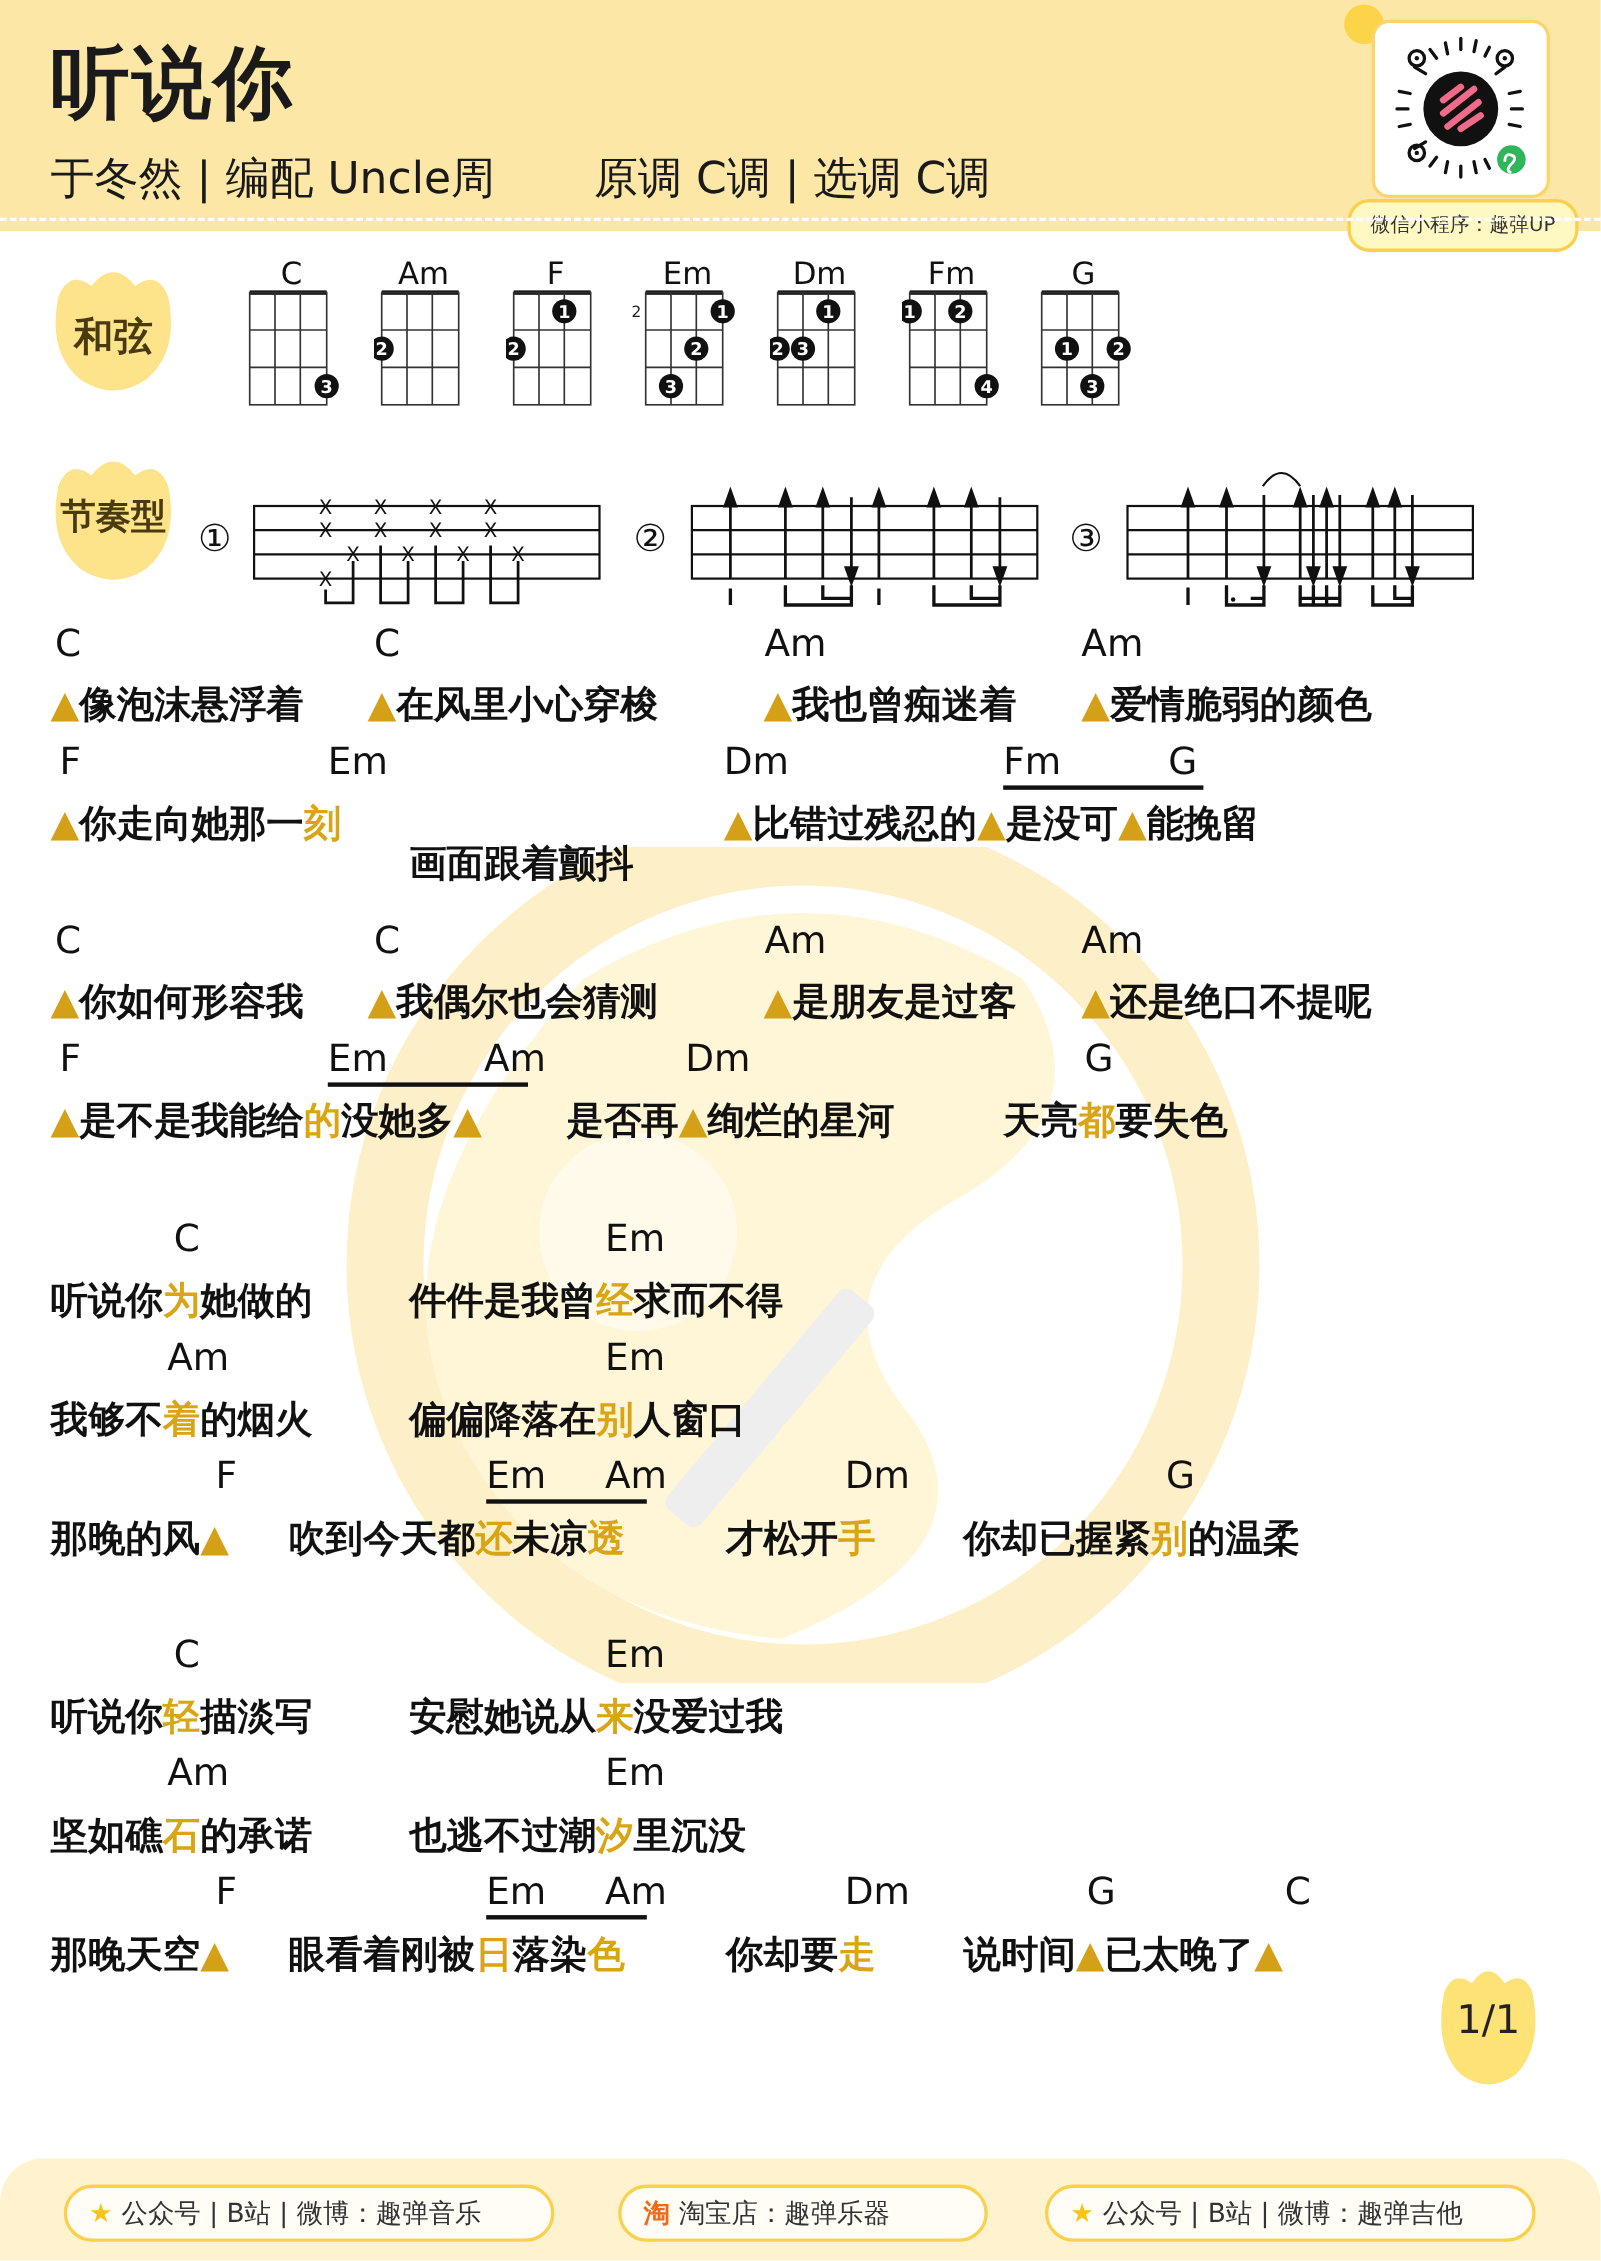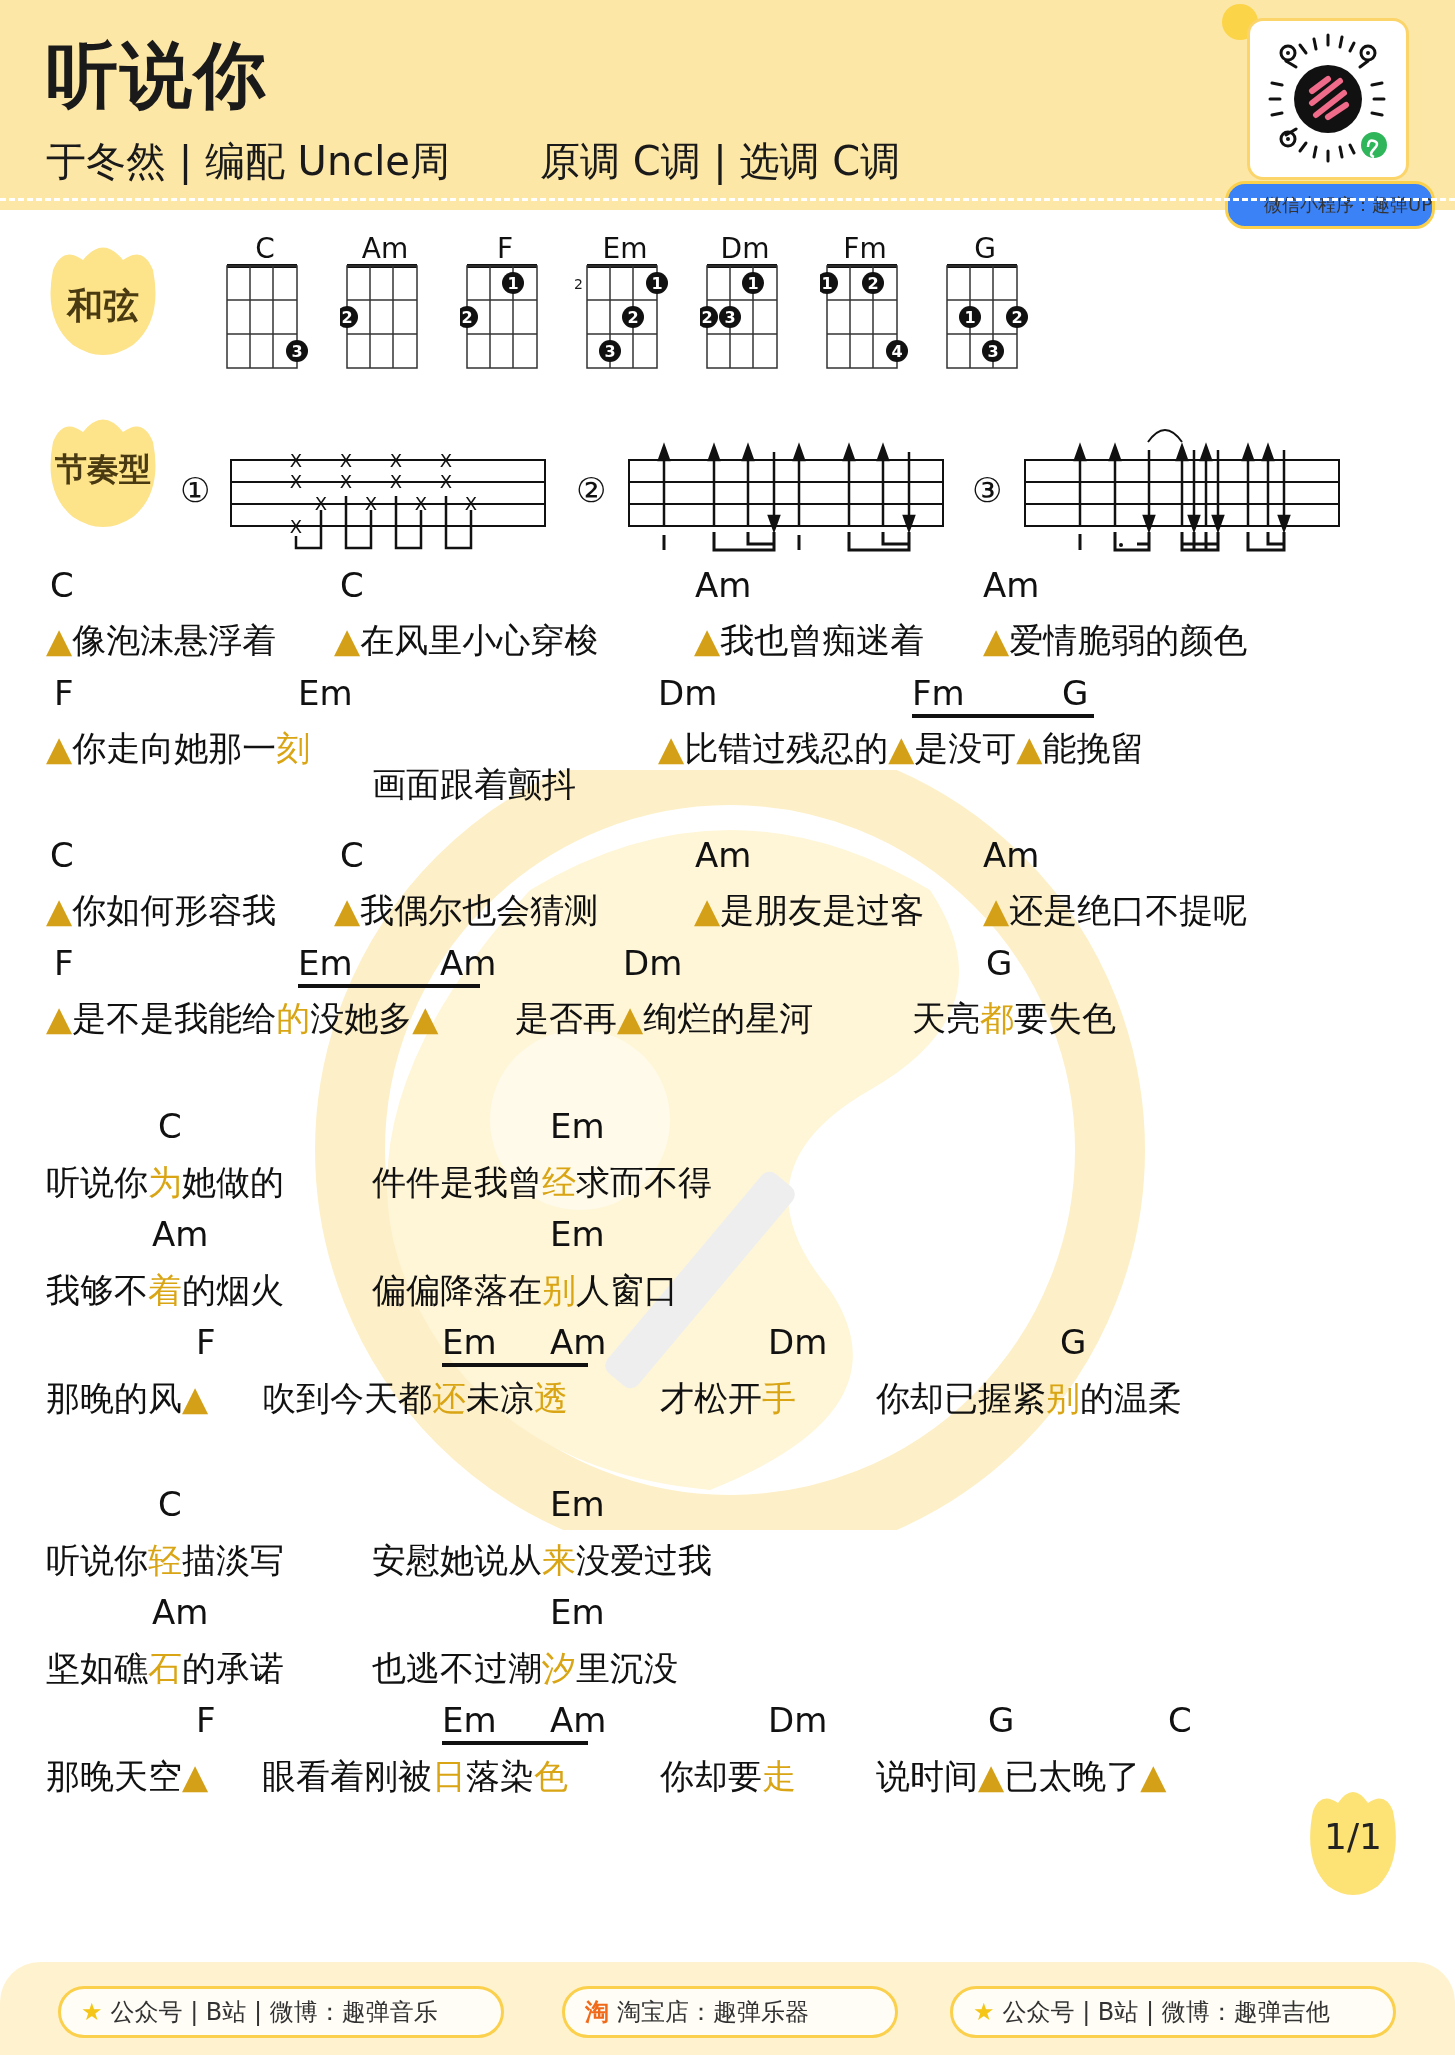--- a/index.html
+++ b/index.html
@@ -11,34 +11,34 @@
   .title{position:absolute;left:46px;top:28px;font-size:72px;font-weight:bold;letter-spacing:2px;color:#1a1a1a;}
   .meta{position:absolute;top:134px;font-size:40px;color:#1a1a1a;}
   .promo{position:absolute;left:975px;top:55px;width:238px;height:88px;background:#fffdf4;border:3px solid #fbd46a;border-radius:16px;}
   .promo .l1,.promo .l2{position:absolute;font-size:19px;color:#333;white-space:nowrap;}
   .promo .l1{left:52px;top:14px;}
   .promo .l2{left:14px;top:46px;}
   .promo .wc{position:absolute;left:22px;top:16px;width:24px;height:20px;}
   .promo .arrow{position:absolute;right:10px;top:30px;width:0;height:0;border-top:14px solid transparent;border-bottom:14px solid transparent;border-left:14px solid #fbd04d;}
   .qr{position:absolute;left:1247px;top:18px;width:156px;height:156px;background:#fff;border:3px solid #fbd46a;border-radius:16px;}
   .qr-dot{position:absolute;left:1222px;top:4px;width:36px;height:36px;background:#fcd448;border-radius:50%;}
-  .mini{position:absolute;left:1225px;top:181px;width:204px;height:42px;background:#3b82f6;border:3px solid #fbd04d;border-radius:20px;
-        font-size:18px;text-align:right;line-height:42px;color:#333;}
+  .mini{position:absolute;left:1225px;top:181px;width:204px;height:42px;background:#fef9c3;border:3px solid #fbd04d;border-radius:20px;
+        font-size:18px;text-align:center;line-height:42px;color:#333;}
   
   .badge{position:absolute;width:130px;height:120px;}
   .badge-text{position:absolute;left:0;width:130px;text-align:center;font-size:36px;font-weight:bold;color:#4a3a12;}
   
   .chord{position:absolute;top:232px;width:90px;height:140px;}
   .chord .name{position:absolute;left:0;top:0;width:90px;text-align:center;font-size:28px;color:#111;}
   .chord svg{position:absolute;left:0;top:30px;}
   
   .rnum{position:absolute;top:470px;font-size:34px;color:#111;}
   
   .cl{position:absolute;font-size:34px;color:#111;white-space:nowrap;}
-  .ly{position:absolute;font-size:34px;color:#111;white-space:nowrap;}
+  .ly{position:absolute;font-size:34px;color:#111;white-space:nowrap;font-weight:bold;}
   .hl{color:#d9a514;}
   .tri{color:#d4a017;}
   .uline{position:absolute;height:0;border-top:4px solid #111;}
   
   .wm{position:absolute;left:230px;top:770px;width:1000px;height:760px;}
   
   .pg{position:absolute;left:1298px;top:1786px;width:110px;height:110px;}
   .pg-text{position:absolute;left:1298px;top:1816px;width:110px;text-align:center;font-size:36px;color:#222;}
   
   .footer{position:absolute;left:0;top:1962px;width:1455px;height:93px;background:#fff3cf;border-radius:40px 40px 0 0;}

